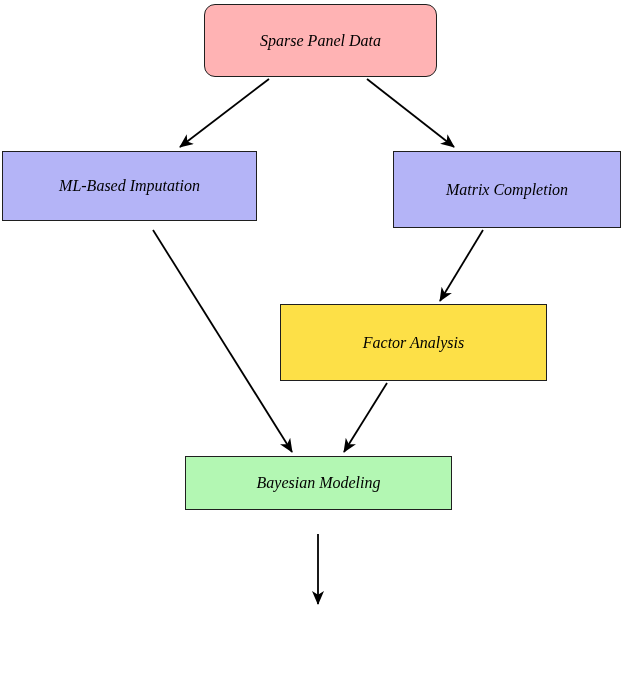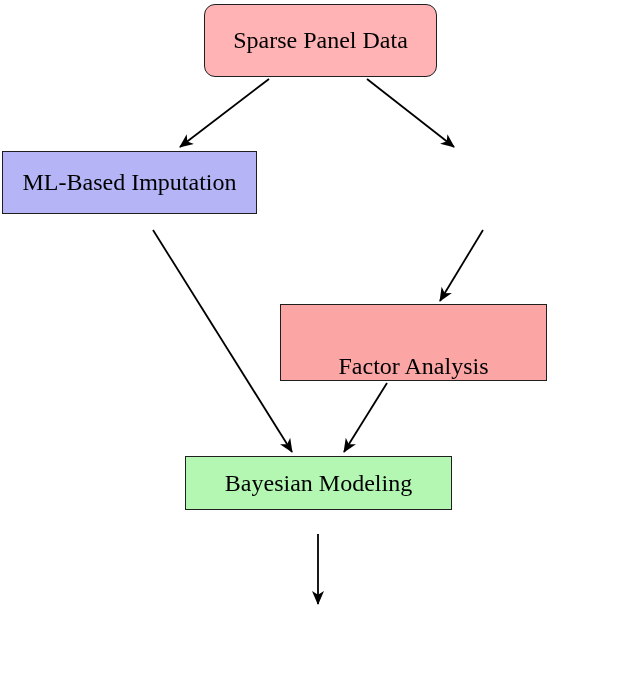--- a/index.html
+++ b/index.html
@@ -15,30 +15,31 @@
     font-family: "Liberation Serif", "DejaVu Serif", serif;
     overflow: hidden;
   }
   .node {
     position: absolute;
     box-sizing: border-box;
     border: 1.4px solid #1f1f1f;
     display: flex;
     align-items: center;
     justify-content: center;
-    font-size: 24px;
+    font-size: 16px;
     color: #000000;
     text-align: center;
     white-space: nowrap;
     z-index: 2;
+    font-style: italic;
   }
   .rounded { border-radius: 11px; }
 
   .node-sparse    { left: 204px; top: 4px;   width: 233px; height: 73px; }
-  .node-ml        { left: 2px;   top: 151px; width: 255px; height: 63px; }
+  .node-ml        { left: 2px;   top: 151px; width: 255px; height: 70px; }
   .node-matrix    { left: 393px; top: 151px; width: 228px; height: 77px; }
   .node-factor    { left: 280px; top: 304px; width: 267px; height: 77px; }
   .node-bayes     { left: 185px; top: 456px; width: 267px; height: 54px; }
   .node-posterior { left: 123px; top: 607px; width: 389px; height: 73px; }
 
   .edges {
     position: absolute;
     left: 0; top: 0;
     width: 623px;
     height: 685px;
@@ -69,22 +70,25 @@
   </svg>
 
   <div class="node rounded node-sparse" style="background: rgb(255, 179, 180);">
     <span>Sparse Panel Data</span>
   </div>
 
   <div class="node node-ml" style="background: rgb(180, 180, 247);">
     <span>ML-Based Imputation</span>
   </div>
 
+  <div class="node node-matrix" style="background: rgb(180, 180, 247);">
+    <span>Matrix Completion</span>
+  </div>
 
-  <div class="node node-factor" style="background: #fca5a5; align-items: flex-end;">
+  <div class="node node-factor" style="background: #fde047;">
     <span>Factor Analysis</span>
   </div>
 
   <div class="node node-bayes" style="background: rgb(179, 247, 179);">
     <span>Bayesian Modeling</span>
   </div>
 
 
 </div>
 

